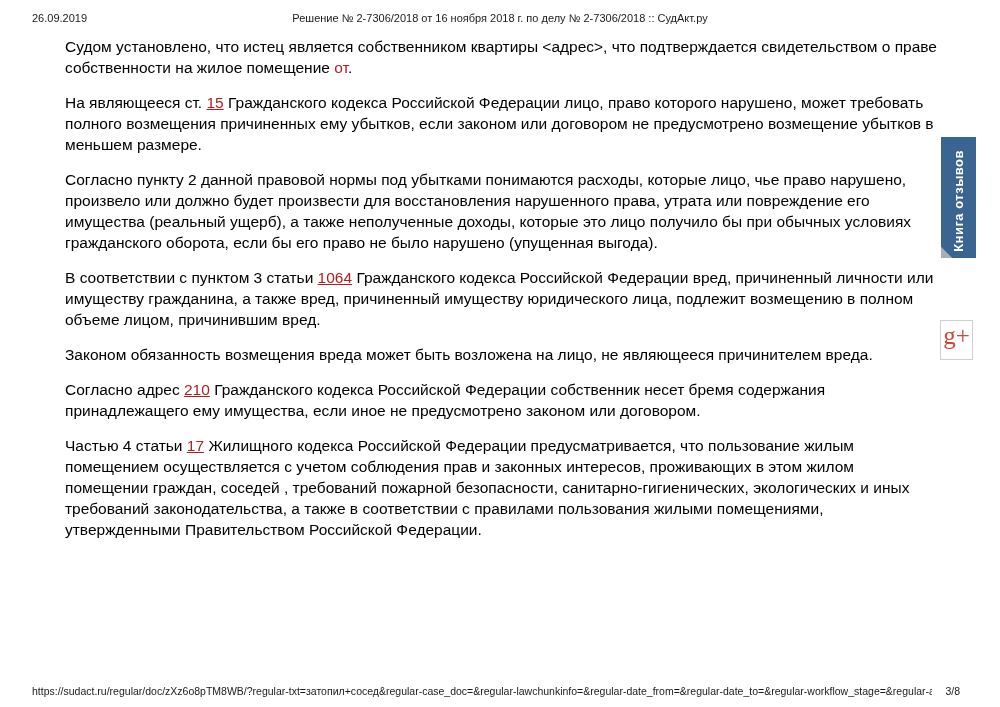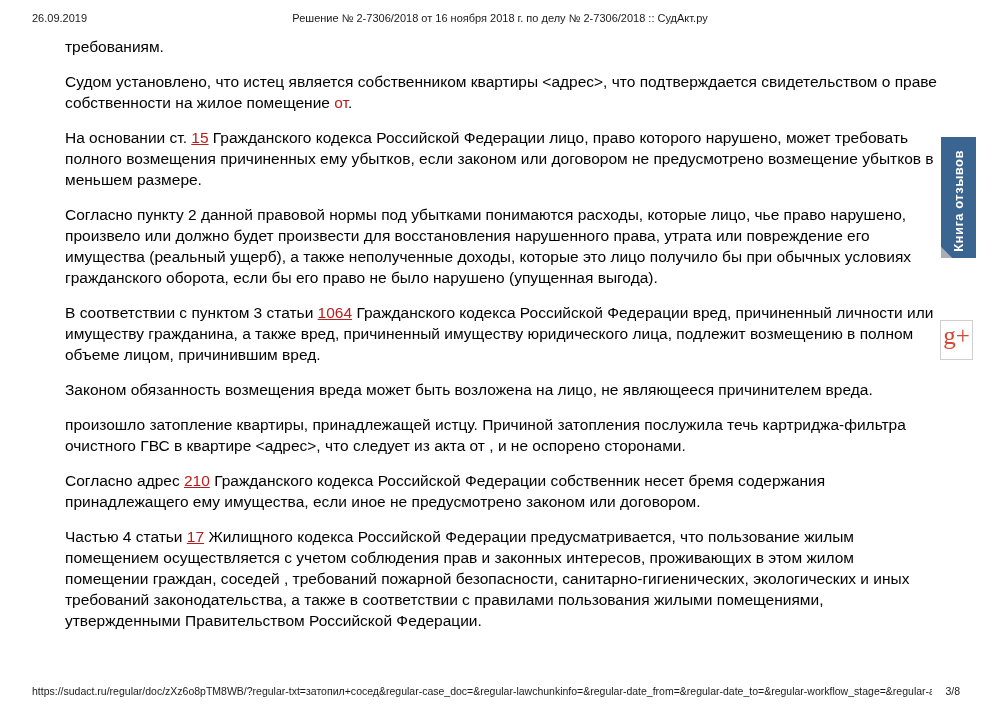--- a/index.html
+++ b/index.html
@@ -115,27 +115,25 @@
 <body>
 
 <div class="page">
 
   <div class="print-header">
     <span class="date">26.09.2019</span>
     <span class="title">Решение № 2-7306/2018 от 16 ноября 2018 г. по делу № 2-7306/2018 :: СудАкт.ру</span>
   </div>
 
   <div class="content">
-      <p class="para"><span>требованиям.</span></p>
       <p class="para"><span>Судом установлено, что истец является собственником квартиры &lt;адрес&gt;, что подтверждается свидетельством о праве собственности на жилое помещение </span><a href="#" class="lnk">от</a><span>.</span></p>
-      <p class="para"><span>На основании ст. </span><a href="#" class="lnk u">15</a><span> Гражданского кодекса Российской Федерации лицо, право которого нарушено, может требовать полного возмещения причиненных ему убытков, если законом или договором не предусмотрено возмещение убытков в меньшем размере.</span></p>
+      <p class="para"><span>На являющееся ст. </span><a href="#" class="lnk u">15</a><span> Гражданского кодекса Российской Федерации лицо, право которого нарушено, может требовать полного возмещения причиненных ему убытков, если законом или договором не предусмотрено возмещение убытков в меньшем размере.</span></p>
       <p class="para"><span>Согласно пункту 2 данной правовой нормы под убытками понимаются расходы, которые лицо, чье право нарушено, произвело или должно будет произвести для восстановления нарушенного права, утрата или повреждение его имущества (реальный ущерб), а также неполученные доходы, которые это лицо получило бы при обычных условиях гражданского оборота, если бы его право не было нарушено (упущенная выгода).</span></p>
       <p class="para"><span>В соответствии с пунктом 3 статьи </span><a href="#" class="lnk u">1064</a><span> Гражданского кодекса Российской Федерации вред, причиненный личности или имуществу гражданина, а также вред, причиненный имуществу юридического лица, подлежит возмещению в полном объеме лицом, причинившим вред.</span></p>
       <p class="para"><span>Законом обязанность возмещения вреда может быть возложена на лицо, не являющееся причинителем вреда.</span></p>
-      <p class="para"><span>произошло затопление квартиры, принадлежащей истцу. Причиной затопления послужила течь картриджа-фильтра очистного ГВС в квартире &lt;адрес&gt;, что следует из акта от , и не оспорено сторонами.</span></p>
       <p class="para"><span>Согласно адрес </span><a href="#" class="lnk u">210</a><span> Гражданского кодекса Российской Федерации собственник несет бремя содержания принадлежащего ему имущества, если иное не предусмотрено законом или договором.</span></p>
       <p class="para"><span>Частью 4 статьи </span><a href="#" class="lnk u">17</a><span> Жилищного кодекса Российской Федерации предусматривается, что пользование жилым помещением осуществляется с учетом соблюдения прав и законных интересов, проживающих в этом жилом помещении граждан, </span><strong>соседей</strong><span> , требований пожарной безопасности, санитарно-гигиенических, экологических и иных требований законодательства, а также в соответствии с правилами пользования жилыми помещениями, утвержденными Правительством Российской Федерации.</span></p>
     </div>
 
   <div class="feedback-tab">
     <div class="tab-fold"></div>
     <div class="tab-face">
       <span class="tab-label">Книга отзывов</span>
     </div>
   </div>

